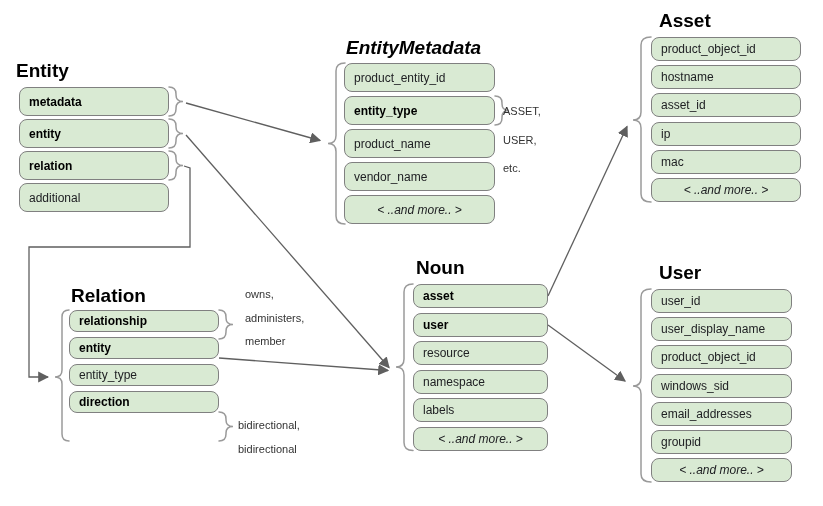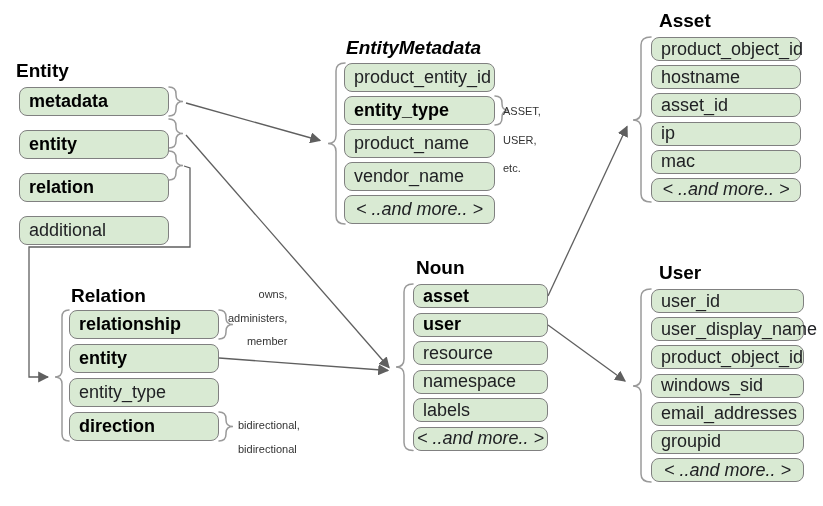--- a/index.html
+++ b/index.html
@@ -10,43 +10,43 @@
   .canvas{
     position:relative; width:823px; height:506px; background:var(--bg);
     font-family:"Liberation Sans", sans-serif; overflow:hidden;
   }
   .box{position:absolute;}
   .box-title{font-size:19px; font-weight:bold; line-height:22px; color:var(--bold-text); white-space:nowrap;}
   .rows{display:flex; flex-direction:column;}
   .row{
     background:var(--row-fill); border:1.5px solid var(--row-border); border-radius:8px;
     box-sizing:border-box; display:flex; align-items:center; padding-left:9px;
-    font-size:18px; color:var(--text); white-space:nowrap;
+    font-size:12px; color:var(--text); white-space:nowrap;
   }
   .row.bold{font-weight:bold; color:var(--bold-text);}
   .row.more{font-style:italic; justify-content:center; padding-left:0;}
   
   .entity-box .box-title{margin-bottom:5px;}
-  .entity-box .rows{gap:14px; margin-left:3px;justify-content:space-between;}
+  .entity-box .rows{gap:3px; margin-left:3px;justify-content:space-between;}
   .entity-box .row{width:150px; height:29px;}
   .em-box .box-title{margin-bottom:4px; margin-left:2px;font-style:italic;}
   .em-box .rows{gap:4px;}
   .em-box .row{width:151px; height:29px;}
   .relation-box .box-title{margin-bottom:3px; margin-left:2px;}
   .relation-box .rows{gap:5px;}
-  .relation-box .row{width:150px; height:29px;}
+  .relation-box .row{width:150px; height:22px;}
   .noun-box .box-title{margin-bottom:5px; margin-left:3px;}
   .noun-box .rows{gap:4.5px;}
   .noun-box .row{width:135px; height:24px;}
   .asset-box .box-title{margin-bottom:5px; margin-left:8px;}
   .asset-box .rows{gap:4.2px;}
   .asset-box .row{width:150px; height:24px;}
   .user-box .box-title{margin-bottom:5px; margin-left:8px;}
   .user-box .rows{gap:4.2px;}
-  .user-box .row{width:153px; height:24px;}
+  .user-box .row{width:141px; height:24px;}
   .annotation{position:absolute; font-size:11px; color:var(--annotation); white-space:nowrap;}
   .svg-overlay{position:absolute; left:0; top:0; pointer-events:none;}
   .brace{stroke:var(--brace); fill:none; stroke-width:1.5px; stroke-linecap:round;}
   .arrow{stroke:var(--arrow); fill:none; stroke-width:1.3px;}
   #arrowhead path{fill:var(--arrow);}
 </style>
 </head>
 <body>
 
 <div class="canvas">
@@ -146,21 +146,21 @@
       <div class="row more">&lt; ..and more.. &gt;</div>
     </div>
   </div>
 
   <div class="annotation" style="left:503px; top:97px; line-height:28.5px;">
     <div>ASSET,</div>
     <div>USER,</div>
     <div>etc.</div>
   </div>
 
-  <div class="annotation" style="left:228px; top:283px; line-height:23.5px;text-align:right;">
+  <div class="annotation" style="left:245px; top:283px; line-height:23.5px;">
     <div>owns,</div>
     <div>administers,</div>
     <div>member</div>
   </div>
 
   <div class="annotation" style="left:238px; top:414px; line-height:23.5px;">
     <div>bidirectional,</div>
     <div>bidirectional</div>
   </div>
 

